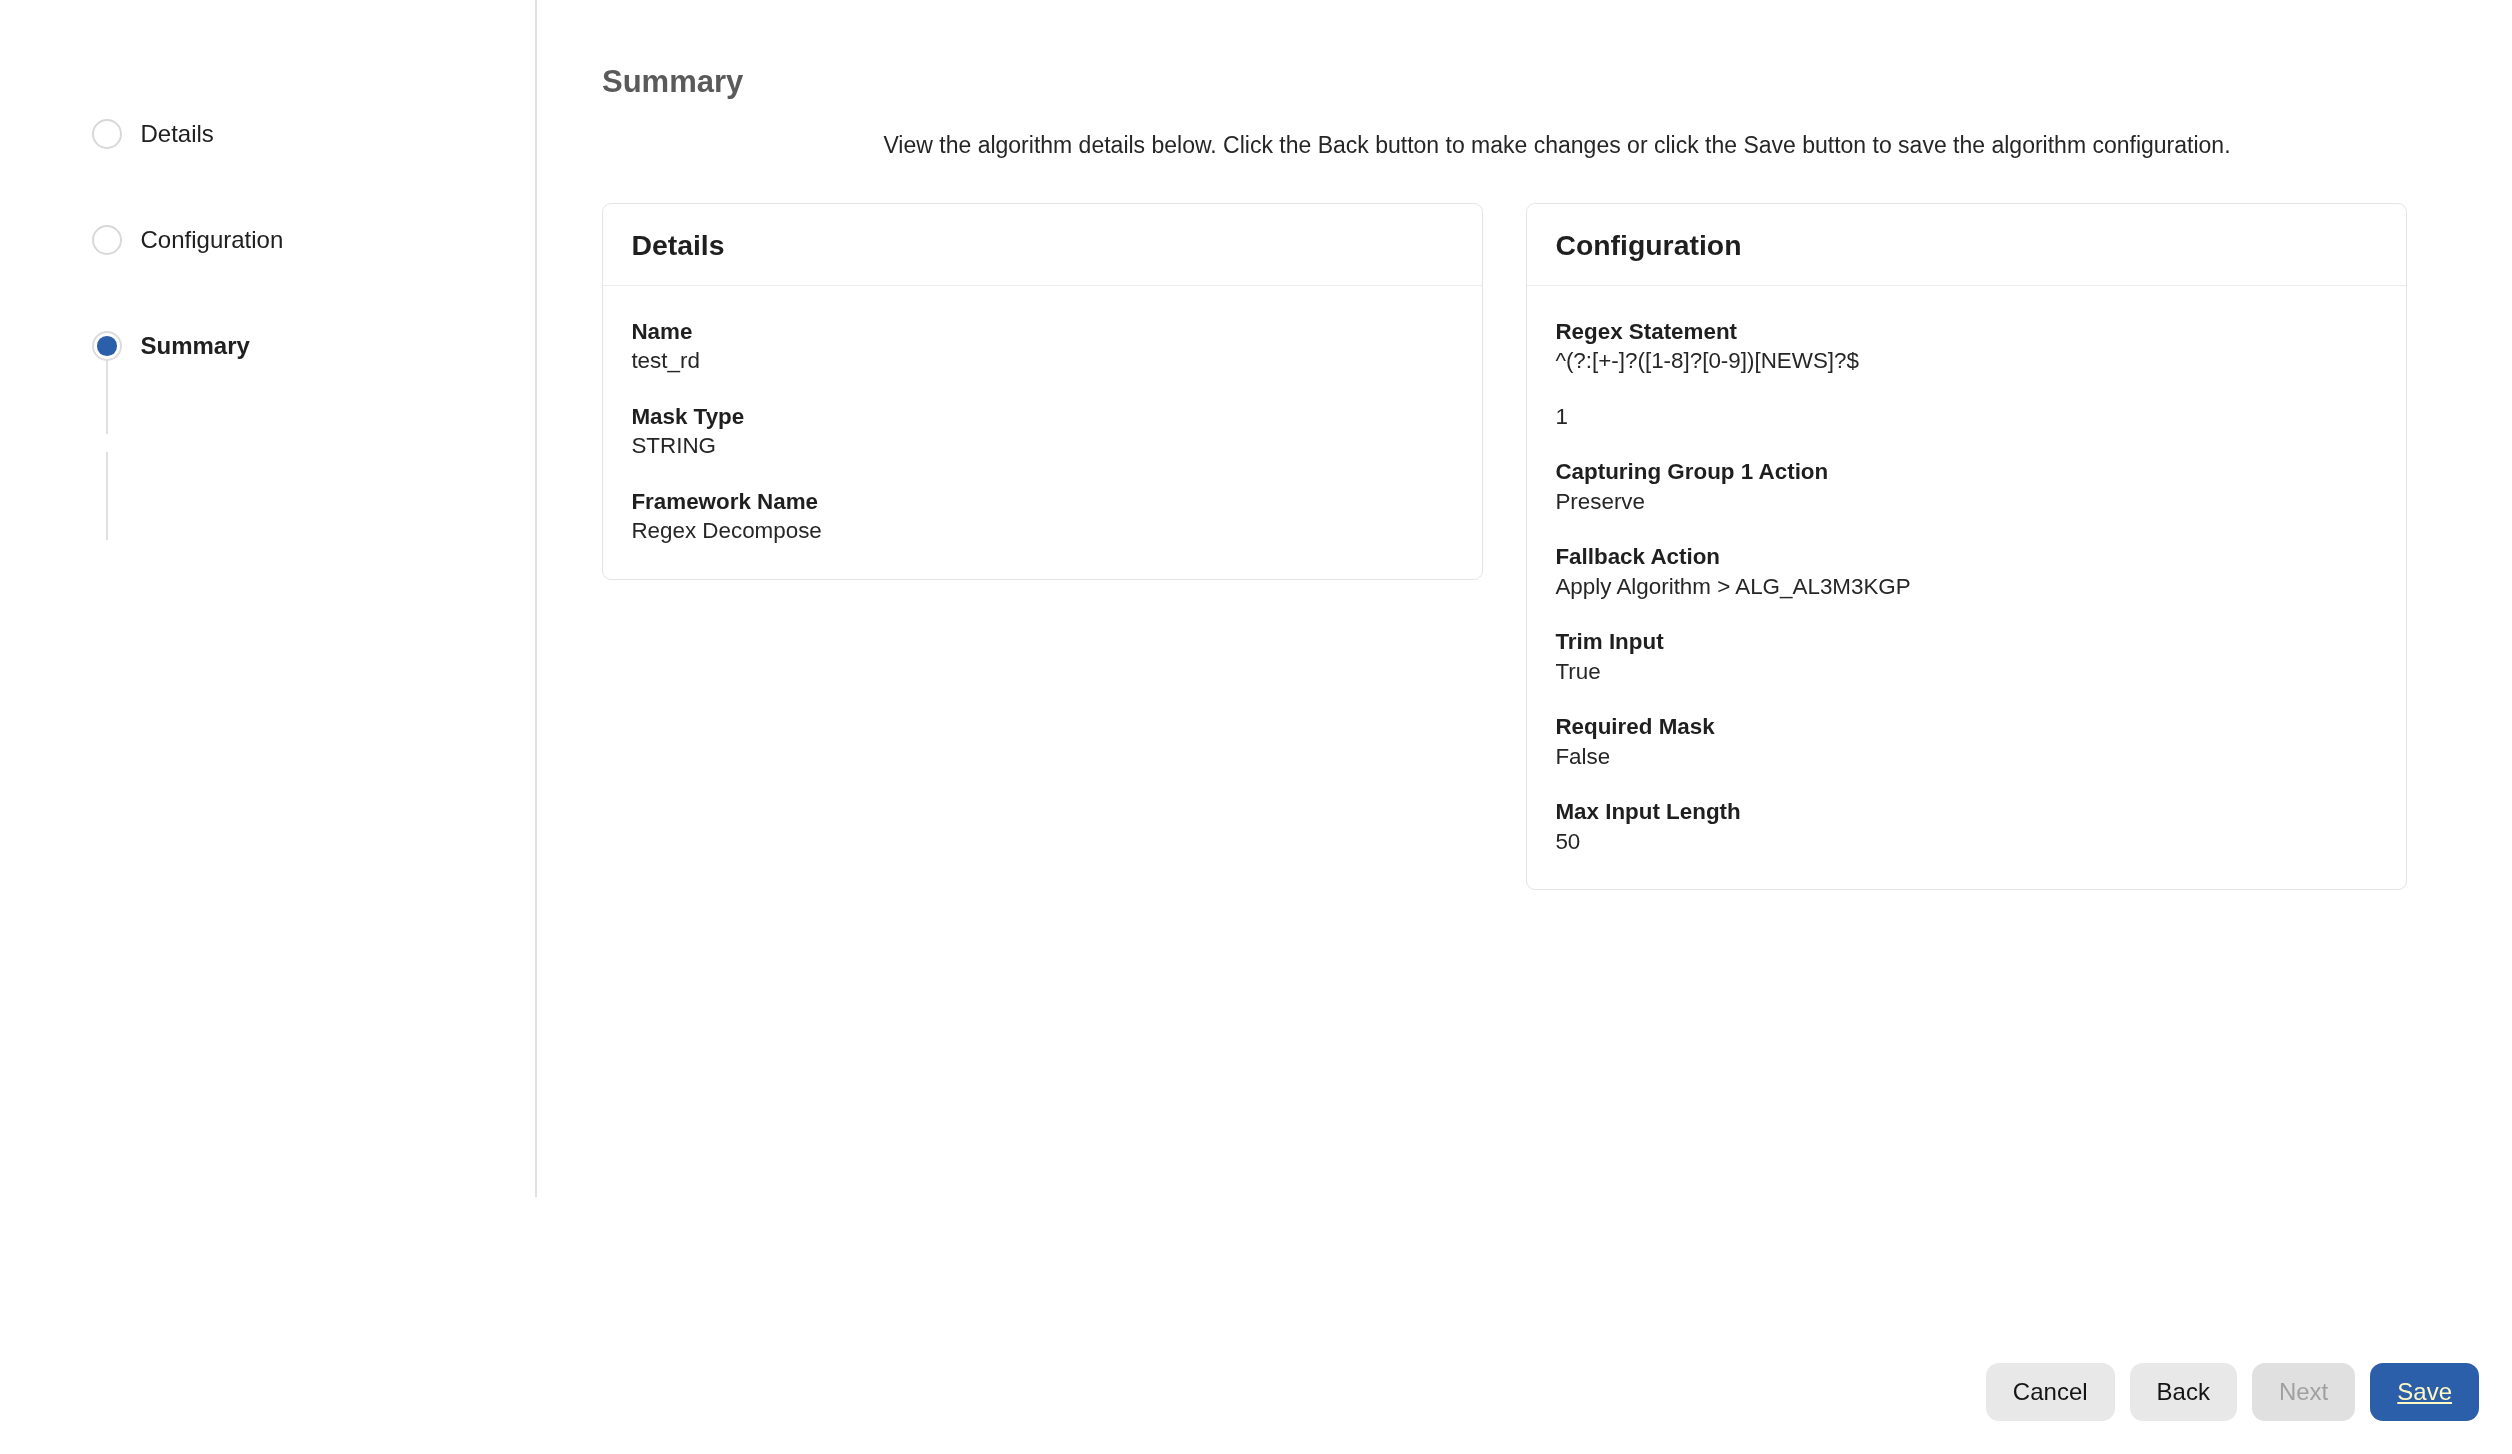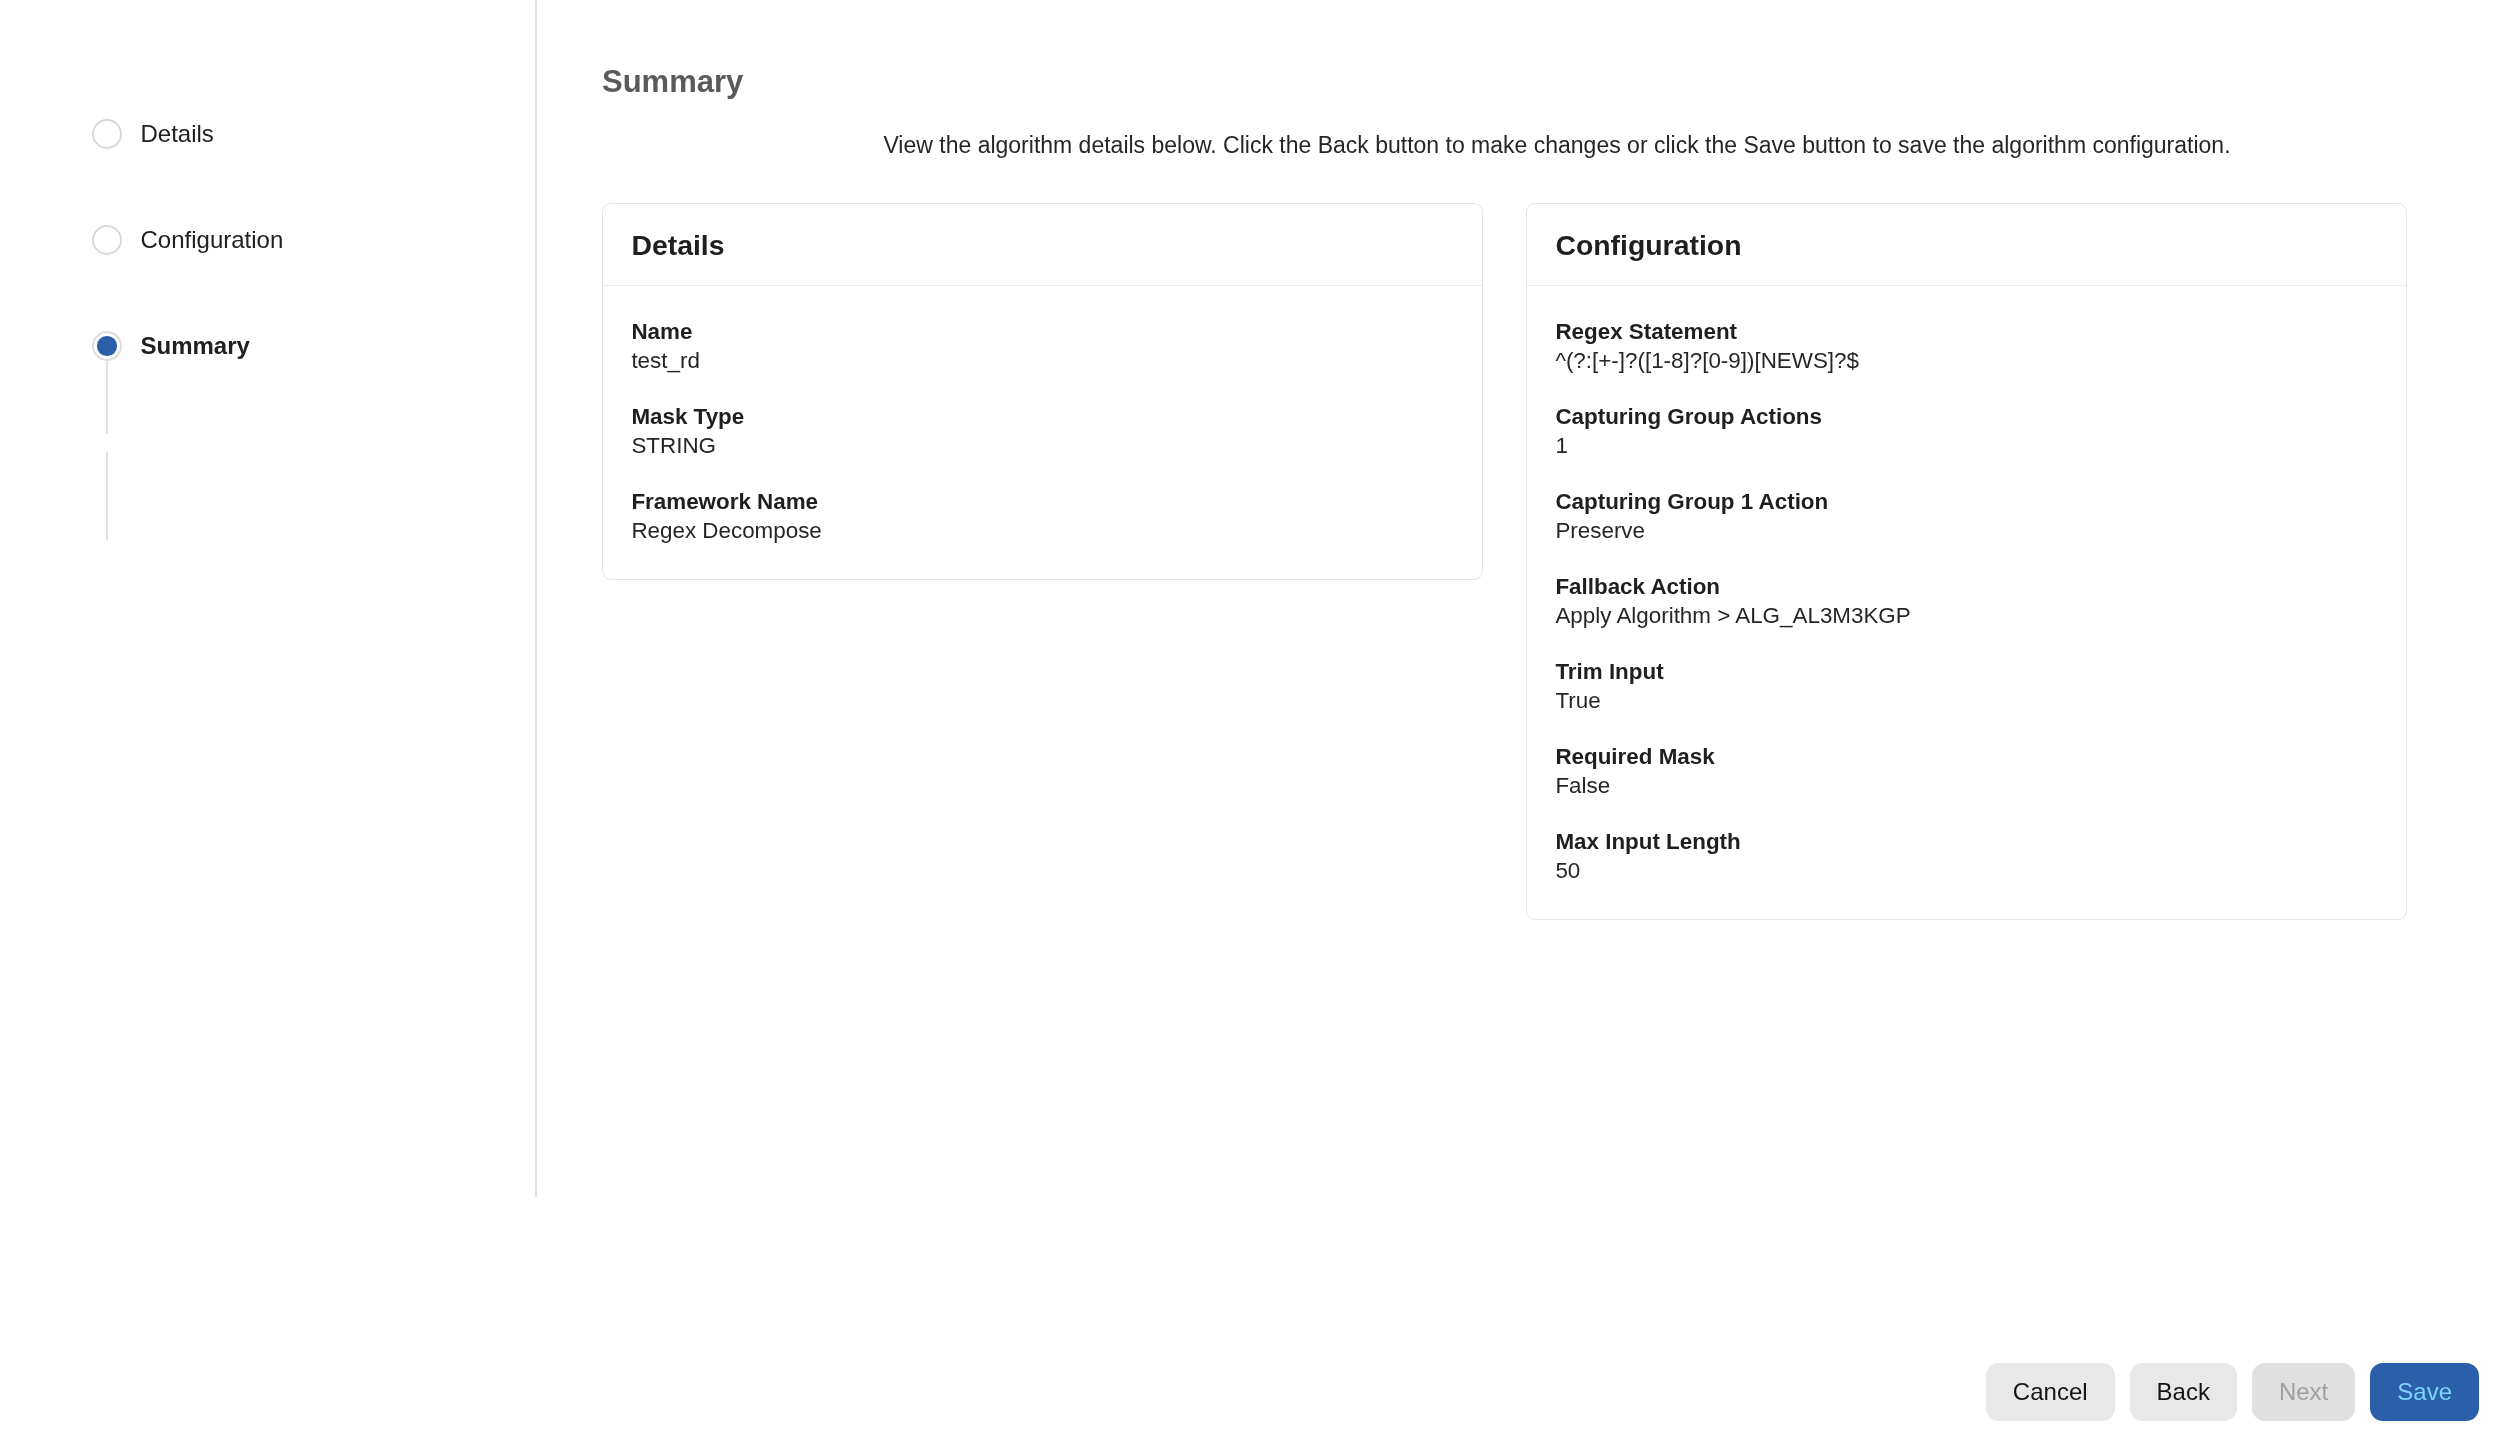--- a/index.html
+++ b/index.html
@@ -218,21 +218,22 @@
     color: #151515;
     white-space: nowrap;
   }
   .btn-disabled {
     background: #e0e0e0;
     color: #a0a0a0;
     cursor: default;
   }
   .btn-primary {
     background: #2c5fa9;
-    color: #7dd3fc;
+    color: #fef9c3;
+    text-decoration: underline;
   }
 </style>
 </head>
 <body>
 
 <div class="dialog">
 
 
   <div class="dialog-body">
 
@@ -302,21 +303,20 @@
         <div class="card">
           <div class="card-header">
             <div class="card-title">Configuration</div>
           </div>
           <div class="card-body">
             <div class="field">
               <div class="field-label">Regex Statement</div>
               <div class="field-value">^(?:[+-]?([1-8]?[0-9])[NEWS]?$</div>
             </div>
             <div class="field">
-              <div class="field-label">Capturing Group Actions</div>
               <div class="field-value">1</div>
             </div>
             <div class="field">
               <div class="field-label">Capturing Group 1 Action</div>
               <div class="field-value">Preserve</div>
             </div>
             <div class="field">
               <div class="field-label">Fallback Action</div>
               <div class="field-value">Apply Algorithm &gt; ALG_AL3M3KGP</div>
             </div>

